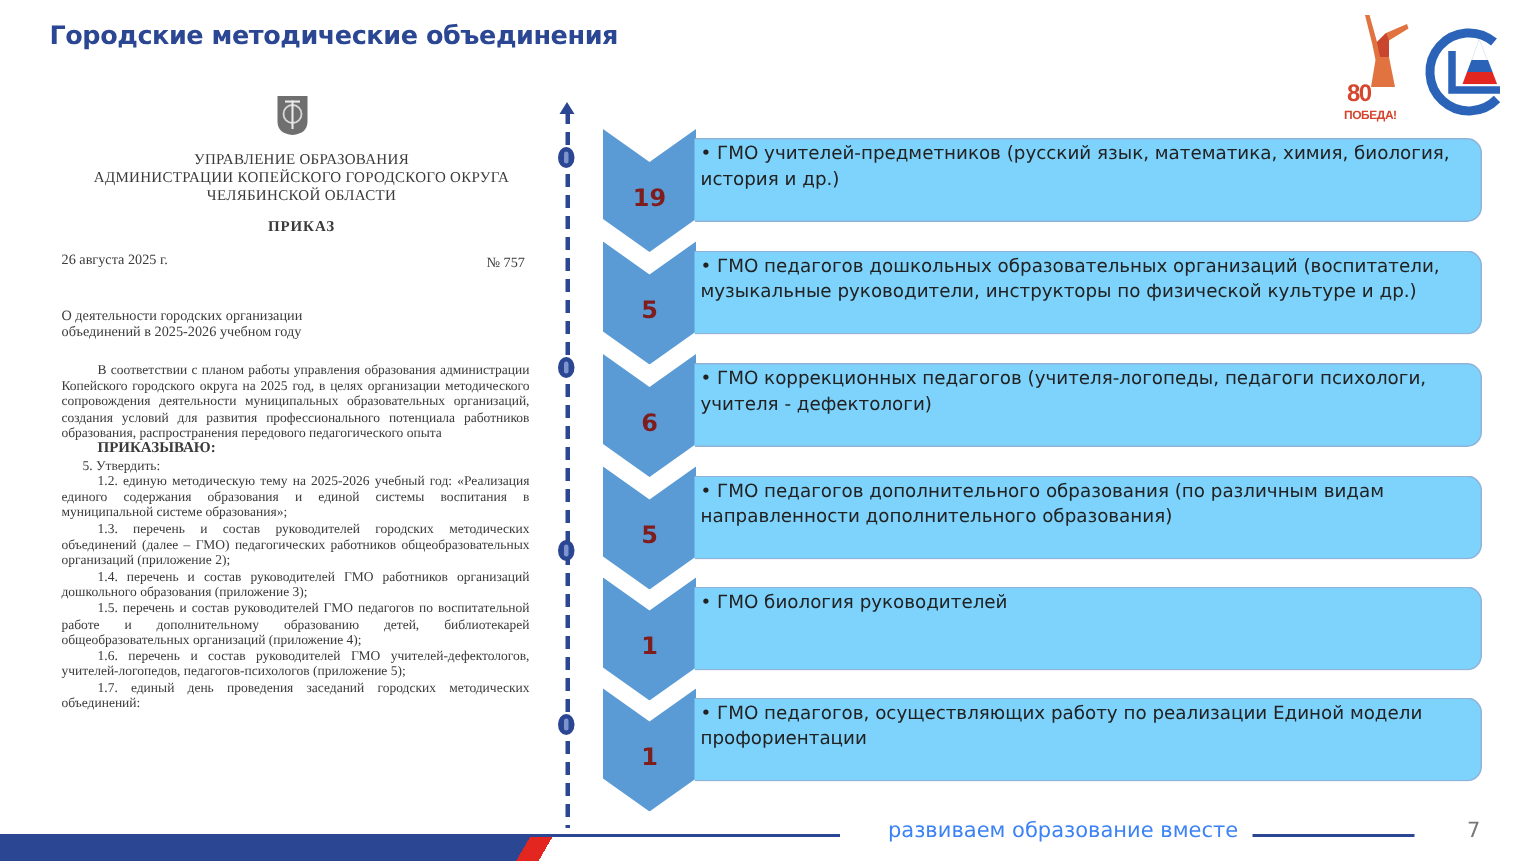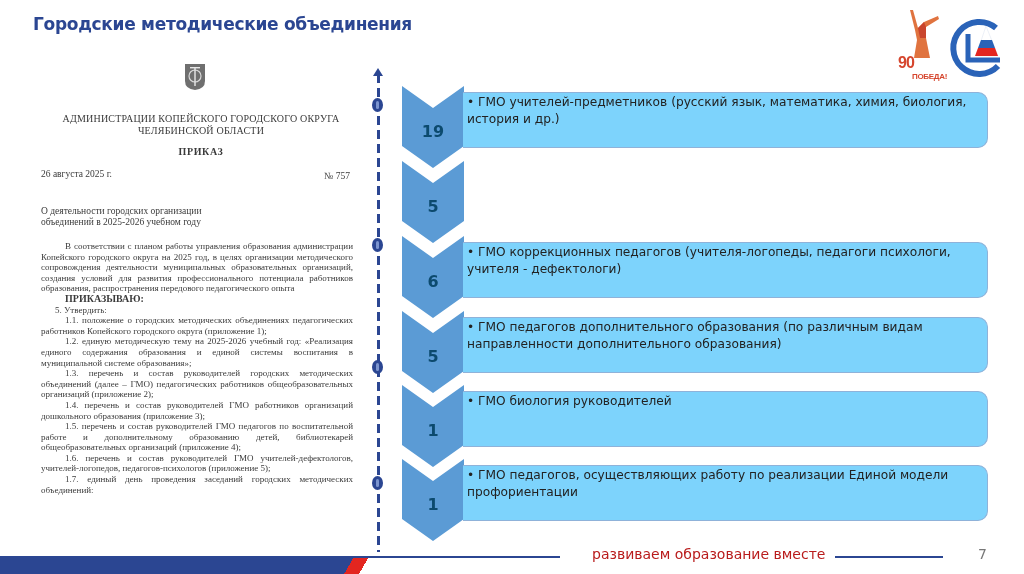--- a/index.html
+++ b/index.html
@@ -9,21 +9,21 @@
     .title {
       position: absolute; left: 33px; top: 14px;
       font-family: "DejaVu Sans", sans-serif;
       font-weight: bold; font-size: 17px; color: #2b4692; letter-spacing: -0.3px;
     }
 
     
     .logo-victory { position: absolute; left: 896px; top: 6px; width: 46px; height: 78px; }
     .logo-victory .fig { position: absolute; left: 8px; top: 2px; width: 36px; height: 52px; }
     .logo-victory .num { position: absolute; left: 2px; top: 48px; font: bold 16px "Liberation Sans", sans-serif; color: #d6462e; letter-spacing: -1px; }
-    .logo-victory .word { position: absolute; left: 16px; top: 66px; font: bold 8px "Liberation Sans", sans-serif; color: #d6462e; letter-spacing: -0.3px; }
+    .logo-victory .word { position: absolute; left: 0px; top: 66px; font: bold 8px "Liberation Sans", sans-serif; color: #d6462e; letter-spacing: -0.3px; }
     .logo-edu { position: absolute; left: 948px; top: 16px; width: 58px; height: 62px; }
 
     
     .doc { position: absolute; left: 40px; top: 58px; width: 322px; height: 470px; font-family: "Liberation Serif", "DejaVu Serif", serif; color: #3a3a3a; }
     .doc .crest { position: absolute; left: 144px; top: 5px; width: 22px; height: 28px; }
     .doc .hdr { position: absolute; left: 0; width: 100%; text-align: center; font-size: 10px; letter-spacing: 0.2px; }
     .doc .h1 { top: 43px; } .doc .h2 { top: 55px; } .doc .h3 { top: 67px; }
     .doc .prikaz { position: absolute; left: 0; width: 100%; top: 88px; text-align: center; font-weight: bold; font-size: 10px; letter-spacing: 0.6px; }
     .doc .date { position: absolute; left: 1px; top: 111px; font-size: 9.5px; }
     .doc .num { position: absolute; right: 12px; top: 113px; font-size: 9.5px; }
@@ -42,78 +42,78 @@
       border-left: 5px solid transparent; border-right: 5px solid transparent; border-bottom: 8px solid #2b4692; }
     .tl-node { position: absolute; left: -4px; width: 11px; height: 14px; border-radius: 50%;
       background: #2b4692; border: 0; }
     .tl-node::after { content: ""; position: absolute; left: 4px; top: 3px; width: 3px; height: 8px; border-radius: 2px; background: #7c95cf; }
 
     
     .rows { position: absolute; left: 402px; top: 0; width: 590px; height: 574px; }
     .row { position: absolute; left: 0; width: 590px; height: 60px; }
     .chev { position: absolute; left: 0; top: -6px; width: 62px; height: 82px; }
     .chev .n { position: absolute; left: 0; width: 62px; top: 36px; text-align: center;
-      font: bold 16px "DejaVu Sans", sans-serif; color: #0c4a6e; }
+      font: bold 16px "DejaVu Sans", sans-serif; color: #7f1d1d; }
     .card { position: absolute; left: 61px; top: 0; width: 525px; height: 56px;
       border: 1.5px solid #8fb2d9; border-left: none; border-radius: 0 10px 10px 0; background: #7dd3fc; }
     .card .txt { position: absolute; left: 4px; top: 1px; right: 20px;
       font-family: "DejaVu Sans", sans-serif; font-size: 12.2px; line-height: 17px; color: #222; }
     .card .bullet { display: inline-block; width: 11px; }
 
     
     .footer-line-l { position: absolute; left: 0; top: 556px; width: 560px; height: 2px; background: #2b4692; }
-    .footer-text { position: absolute; left: 592px; top: 546px; font-family: "DejaVu Sans", sans-serif; font-size: 14px; color: #b91c1c; }
+    .footer-text { position: absolute; left: 592px; top: 546px; font-family: "DejaVu Sans", sans-serif; font-size: 14px; color: #3b82f6; }
     .footer-line-r { position: absolute; left: 835px; top: 556px; width: 108px; height: 2px; background: #2b4692; }
     .page-num { position: absolute; left: 978px; top: 546px; font-family: "DejaVu Sans", sans-serif; font-size: 14px; color: #777; }
     .bottom-bar { position: absolute; left: 0; top: 558px; width: 356px; height: 16px; background: #2b4692; }
     .bottom-red { position: absolute; left: 340px; top: 558px; width: 30px; height: 16px; background: linear-gradient(120deg, #2b4692 0 34%, #e32620 34% 72%, #fff 72%); }
   </style>
 </head>
 <body>
 
 <h1 class="title">Городские методические объединения</h1>
 
 <div class="logo-victory">
   <svg class="fig" viewBox="0 0 36 52">
     <path d="M6 2 L9 2 L14 20 L20 14 L34 8 L35 11 L22 19 L22 30 L26 50 L10 50 L13 32 L11 22 Z" fill="#e0733f"></path>
     <path d="M14 20 L20 14 L22 19 L22 30 L16 30 Z" fill="#c9452d"></path>
   </svg>
-  <span class="num">90</span>
+  <span class="num">80</span>
   <span class="word">ПОБЕДА!</span>
 </div>
 
 <svg class="logo-edu" viewBox="0 0 58 62">
   <path d="M48 12 A26 26 0 1 0 50 50" fill="none" stroke="#2a63b8" stroke-width="6"></path>
   <path d="M20 18 L20 44 L52 44" fill="none" stroke="#2a63b8" stroke-width="5"></path>
   <polygon points="38,10 28,40 50,40" fill="#ffffff" stroke="#dfe6f2" stroke-width="0.6"></polygon>
   <polygon points="33,24 44,24 47,32 30,32" fill="#2a63b8"></polygon>
   <polygon points="30,32 47,32 50,40 27,40" fill="#e32620"></polygon>
 </svg>
 
 <div class="doc">
   <svg class="crest" viewBox="0 0 22 28">
     <path d="M1 1 H21 V18 Q21 26 11 27 Q1 26 1 18 Z" fill="#6f6f6f"></path>
     <circle cx="11" cy="13" r="6" fill="none" stroke="#d8d8d8" stroke-width="1.2"></circle>
     <rect x="10.3" y="4" width="1.4" height="19" fill="#e9e9e9"></rect>
     <rect x="6" y="4" width="10" height="1.4" fill="#e9e9e9"></rect>
   </svg>
+  <div class="hdr h1">УПРАВЛЕНИЕ ОБРАЗОВАНИЯ</div>
   <div class="hdr h2">АДМИНИСТРАЦИИ КОПЕЙСКОГО ГОРОДСКОГО ОКРУГА</div>
   <div class="hdr h3">ЧЕЛЯБИНСКОЙ ОБЛАСТИ</div>
   <div class="prikaz">ПРИКАЗ</div>
   <div class="date">26 августа 2025 г.</div>
   <div class="num">№ 757</div>
   <div class="subject">
     <div>О деятельности городских организации</div>
     <div>объединений в 2025-2026 учебном году</div>
   </div>
   <div class="body">
     <p class="ind">В соответствии с планом работы управления образования администрации Копейского городского округа на 2025 год, в целях организации методического сопровождения деятельности муниципальных образовательных организаций, создания условий для развития профессионального потенциала работников образования, распространения передового педагогического опыта</p>
     <p class="bold">ПРИКАЗЫВАЮ:</p>
     <p class="pl">5. Утвердить:</p>
-    <p class="ind">1.1. положение о городских методических объединениях педагогических работников Копейского городского округа (приложение 1);</p>
     <p class="ind">1.2. единую методическую тему на 2025-2026 учебный год: «Реализация единого содержания образования и единой системы воспитания в муниципальной системе образования»;</p>
     <p class="ind">1.3. перечень и состав руководителей городских методических объединений (далее – ГМО) педагогических работников общеобразовательных организаций (приложение 2);</p>
     <p class="ind">1.4. перечень и состав руководителей ГМО работников организаций дошкольного образования (приложение 3);</p>
     <p class="ind">1.5. перечень и состав руководителей ГМО педагогов по воспитательной работе и дополнительному образованию детей, библиотекарей общеобразовательных организаций (приложение 4);</p>
     <p class="ind">1.6. перечень и состав руководителей ГМО учителей-дефектологов, учителей-логопедов, педагогов-психологов (приложение 5);</p>
     <p class="ind">1.7. единый день проведения заседаний городских методических объединений:</p>
   </div>
 </div>
 
 <div class="timeline">
@@ -139,20 +139,23 @@
     </div>
   </div>
 
   <div class="row" style="top:167px">
     <svg class="chev" viewBox="0 0 62 82">
         <polygon points="0,0 31,22 62,0 62,60 31,82 0,60" fill="#5b9bd5"></polygon>
       </svg>
     <div class="chev">
         <div class="n">5</div>
       </div>
+    <div class="card">
+      <div class="txt"><span class="bullet">•</span><span>ГМО педагогов дошкольных образовательных организаций (воспитатели, музыкальные руководители, инструкторы по физической культуре и др.)</span></div>
+    </div>
   </div>
 
   <div class="row" style="top:242px">
     <svg class="chev" viewBox="0 0 62 82">
         <polygon points="0,0 31,22 62,0 62,60 31,82 0,60" fill="#5b9bd5"></polygon>
       </svg>
     <div class="chev">
         <div class="n">6</div>
       </div>
     <div class="card">

